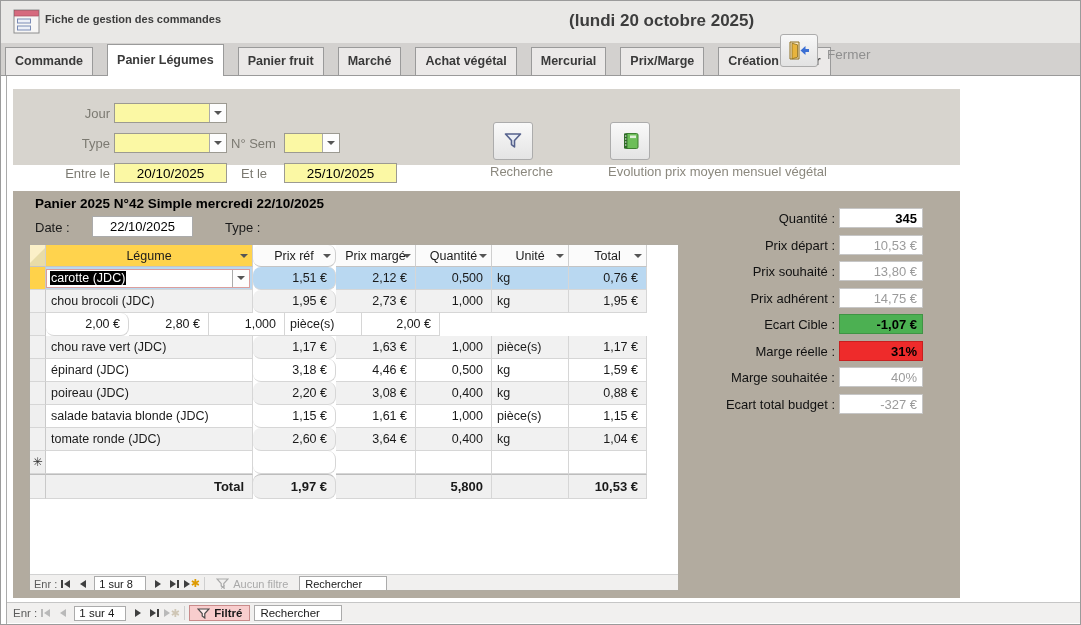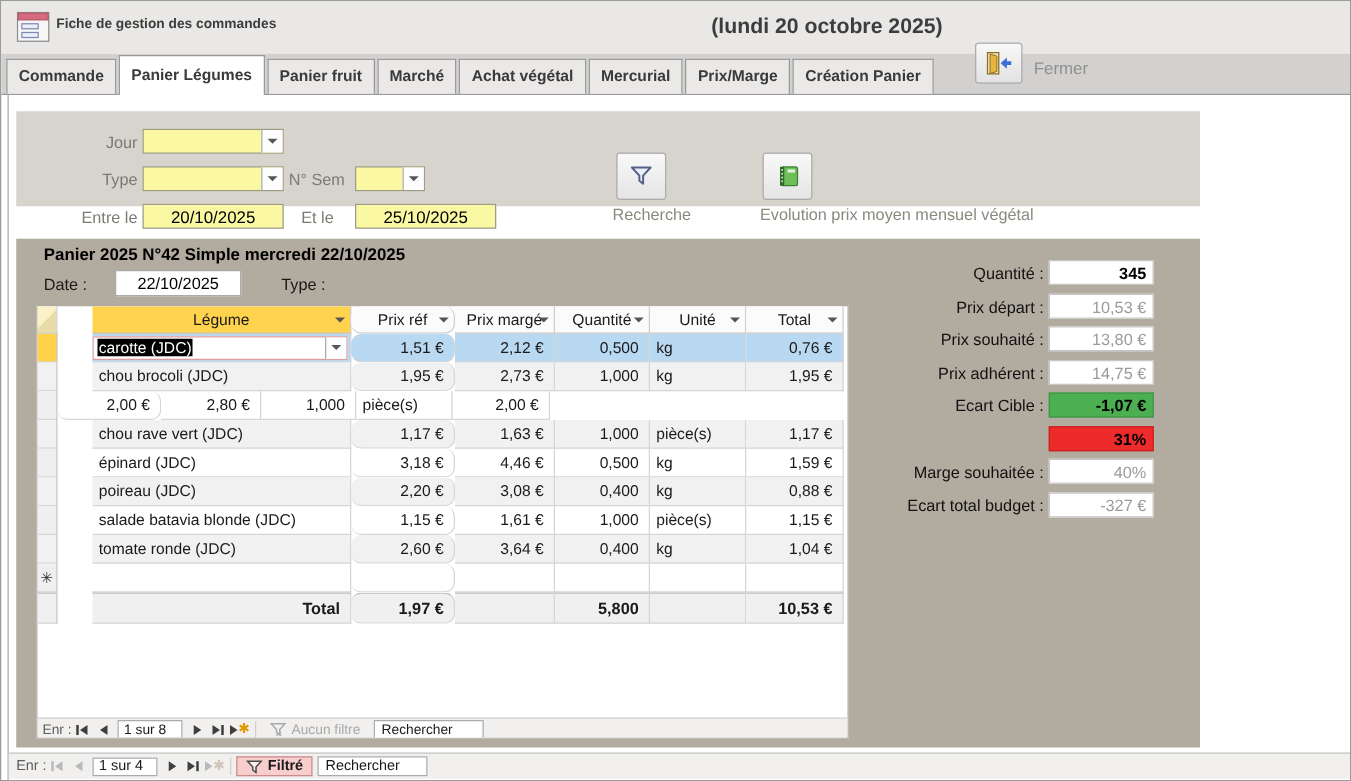--- a/index.html
+++ b/index.html
@@ -8,21 +8,21 @@
   .window { position:relative; width:1081px; height:625px; background:#fff; border:1px solid #9B9B9B; overflow:hidden; }
 
   
   .titlebar { position:absolute; left:0; top:0; width:100%; height:42px; background:#E9E8E6; }
   .form-icon { position:absolute; left:12px; top:8px; width:27px; height:25px; }
   .app-title { position:absolute; left:44px; top:12px; font-size:11px; font-weight:bold; color:#3D3D3D;text-align:center; }
   .date-title { position:absolute; left:568px; top:10px; font-size:17px; font-weight:bold; color:#3D3D3D; }
 
   
   .tabbar { position:absolute; left:0; top:42px; width:100%; height:33px; background:#D3D1CF; border-bottom:1px solid #9A9A9A; display:flex; align-items:flex-end; padding-left:4px; }
-  .tab { background:#EBE9E8; border:1px solid #9A9A9A; border-bottom:none; padding:6px 9px 7px 9px; font-size:12.5px; font-weight:bold; color:#3A3A3A; margin-right:2px; cursor:default; white-space:nowrap; }
+  .tab { background:#EBE9E8; border:1px solid #9A9A9A; border-bottom:none; padding:6px 9px 7px 9px; font-size:12.5px; font-weight:bold; color:#3A3A3A; margin-right:14px; cursor:default; white-space:nowrap; }
   .tab.active { background:#FFF; padding-top:8px; padding-bottom:9px; margin-bottom:-1px; position:relative; z-index:2; }
 
   .fermer-btn { position:absolute; left:779px; top:33px; width:38px; height:33px; background:linear-gradient(#F8F8F8,#E2E2E2); border:1px solid #ACACAC; border-radius:3px; display:flex; align-items:center; justify-content:center; cursor:pointer; z-index:3; }
   .fermer-label { position:absolute; left:826px; top:46px; font-size:13.5px; color:#8F8F8F; z-index:3; }
 
   
   .form-area { position:absolute; left:5px; top:75px; width:1075px; height:548px; background:#fff; border-left:1px solid #ABABAB; }
 
   .filter-strip { position:absolute; left:6px; top:13px; width:947px; height:76px; background:#D7D4CE; }
   .flabel { position:absolute; font-size:13px; color:#7C7A72; text-align:right; }
@@ -37,21 +37,21 @@
   .body-panel { position:absolute; left:6px; top:115px; width:947px; height:407px; background:#B2AB9F; }
   .panier-title { position:absolute; left:22px; top:5px; font-size:13.5px; font-weight:bold; color:#000; }
   .blabel { position:absolute; font-size:13px; color:#1A1A1A; }
   .white-field { position:absolute; background:#FFF; border:1px solid #ABABAB; font-size:13px; color:#000; display:flex; align-items:center; padding:0 6px; }
 
   
   .subform { position:absolute; left:16px; top:53px; width:650px; height:347px; background:#FFF; border:1px solid #B0ABA1; overflow:hidden; }
   .ds-row { display:flex; height:23px; }
   .ds-header { display:flex; height:22px; }
   .cell { border-right:1px solid #D6D6D6; border-bottom:1px solid #D6D6D6; display:flex; align-items:center; overflow:hidden; white-space:nowrap; font-size:12.5px; color:#1A1A1A; }
-  .c0{width:16px;} .c1{width:207px;margin-left:28px;} .c2{width:83px;border-radius:8px;} .c3{width:80px;} .c4{width:76px;} .c5{width:77px;} .c6{width:78px;}
+  .c0{width:16px;} .c1{width:207px;} .c2{width:83px;border-radius:8px;} .c3{width:80px;} .c4{width:76px;} .c5{width:77px;} .c6{width:78px;}
   .hcell { justify-content:center; position:relative; background:#FBFBFB; border-right:1px solid #CFCFCF; border-bottom:1px solid #C4C4C4; }
   .hcell .sort { position:absolute; right:4px; top:9px; }
   .h-legume { background:#FFD34D; }
   .corner { background:linear-gradient(135deg,#FBF0C8 49%,#E8DCA8 51%); border-right:1px solid #CFCFCF; border-bottom:1px solid #C4C4C4; }
   .selcell { background:#EFEFEF; border-right:1px solid #C9C9C9; justify-content:center; }
   .row-alt .cell { background:#F1F1F1; }
   .row-sel .cell { background:#B9D8F1; }
   .row-sel .selcell { background:#FFD24A; }
   .txt-l { padding-left:5px; }
   .num { justify-content:flex-end; padding-right:8px; }
@@ -382,20 +382,21 @@
       <span class="sum-label" style="left:637px; top:100px;">Prix adhérent :</span>
       <div class="sum-field v-muted" style="left:826px; top:97px;">
           <span>14,75 €</span>
         </div>
 
       <span class="sum-label" style="left:637px; top:126px;">Ecart Cible :</span>
       <div class="sum-field v-green" style="left:826px; top:123px;">
           <span>-1,07 €</span>
         </div>
 
+      <span class="sum-label" style="left:637px; top:153px;">Marge réelle :</span>
       <div class="sum-field v-red" style="left:826px; top:150px;">
           <span>31%</span>
         </div>
 
       <span class="sum-label" style="left:637px; top:179px;">Marge souhaitée :</span>
       <div class="sum-field v-muted" style="left:826px; top:176px;justify-content:flex-end;">
           <span>40%</span>
         </div>
 
       <span class="sum-label" style="left:637px; top:206px;">Ecart total budget :</span>

